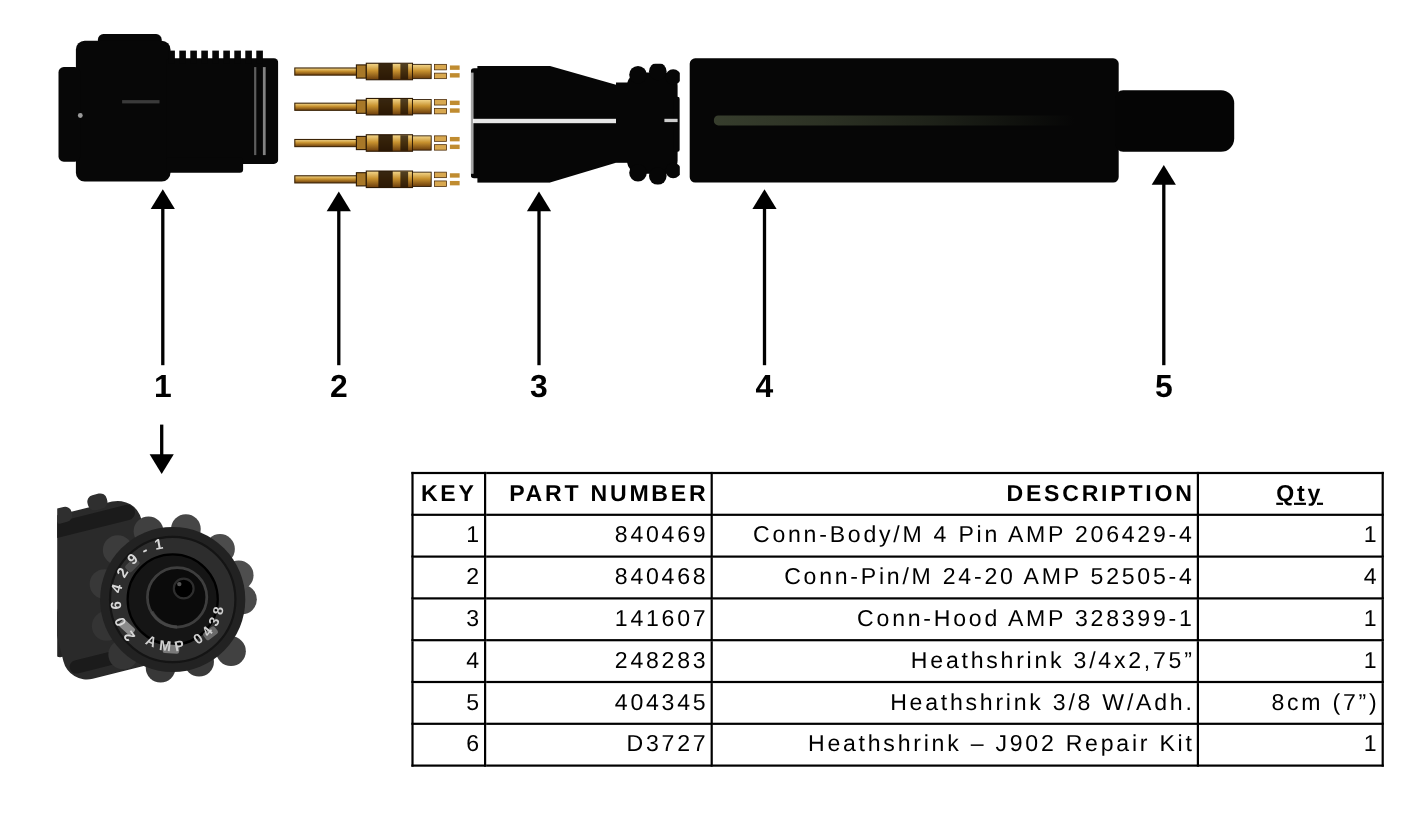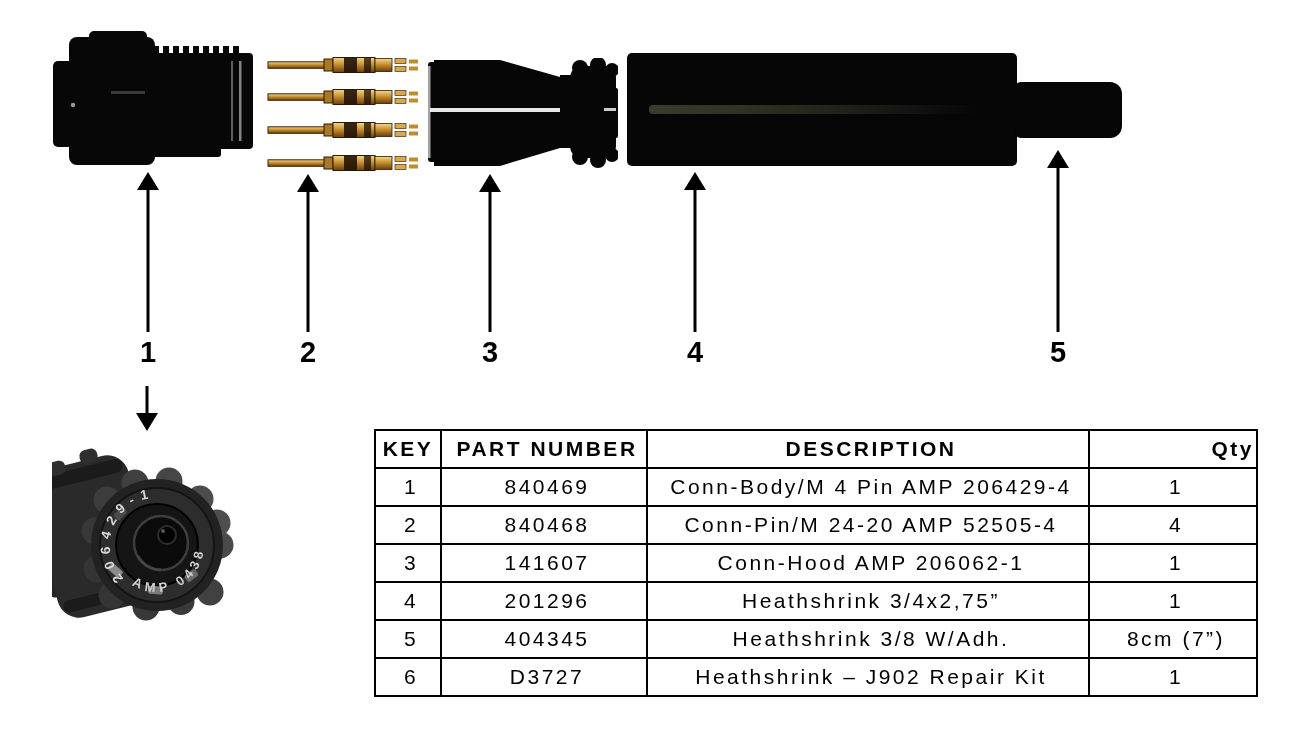--- a/index.html
+++ b/index.html
@@ -63,27 +63,27 @@
     border-collapse:collapse;table-layout:fixed;
     background:#fff;
     margin-top:16px;
   }
   table.parts td, table.parts th{
     border:2px solid #000;
     height:36px;
     font-size:21px;letter-spacing:2.5px;
     color:#000;
     padding:0 2px 0 8px;
-    text-align:center;vertical-align:middle;
+    text-align:right;vertical-align:middle;
     white-space:nowrap;overflow:hidden;
     font-weight:normal;
   }
   table.parts th{font-weight:bold;}
   table.parts th.c-key{text-align:center;padding-left:2px;}
-  table.parts th.c-qty{text-align:right;padding-left:19px;}
+  table.parts th.c-qty{text-align:center;padding-left:19px;text-decoration:underline;}
   table.parts th.c-desc{}
 </style>
 </head>
 <body>
 
 <div class="page">
 
   <div class="abs" style="left:0;top:0;width:1294px;height:410px;">
 
     <svg class="abs" style="left:53px;top:31px;" width="200" height="140" viewBox="0 0 200 140">
@@ -267,26 +267,26 @@
     </tr>
     <tr>
       <td>2</td>
       <td>840468</td>
       <td>Conn-Pin/M 24-20 AMP 52505-4</td>
       <td>4</td>
     </tr>
     <tr>
       <td>3</td>
       <td>141607</td>
-      <td>Conn-Hood AMP 206062-1</td>
+      <td>Conn-Hood AMP 328399-1</td>
       <td>1</td>
     </tr>
     <tr>
       <td>4</td>
-      <td>201296</td>
+      <td>248283</td>
       <td>Heathshrink 3/4x2,75”</td>
       <td>1</td>
     </tr>
     <tr>
       <td>5</td>
       <td>404345</td>
       <td>Heathshrink 3/8 W/Adh.</td>
       <td>8cm (7”)</td>
     </tr>
     <tr>

